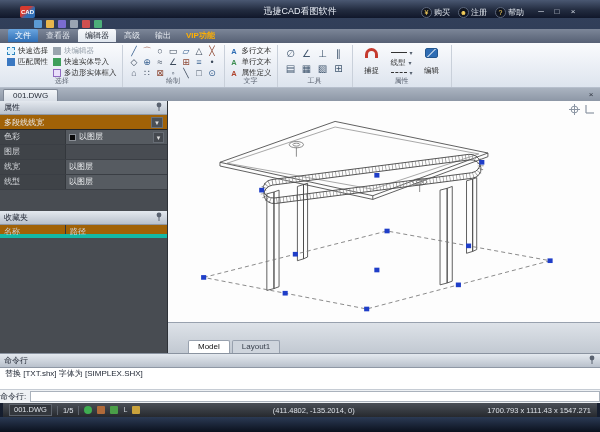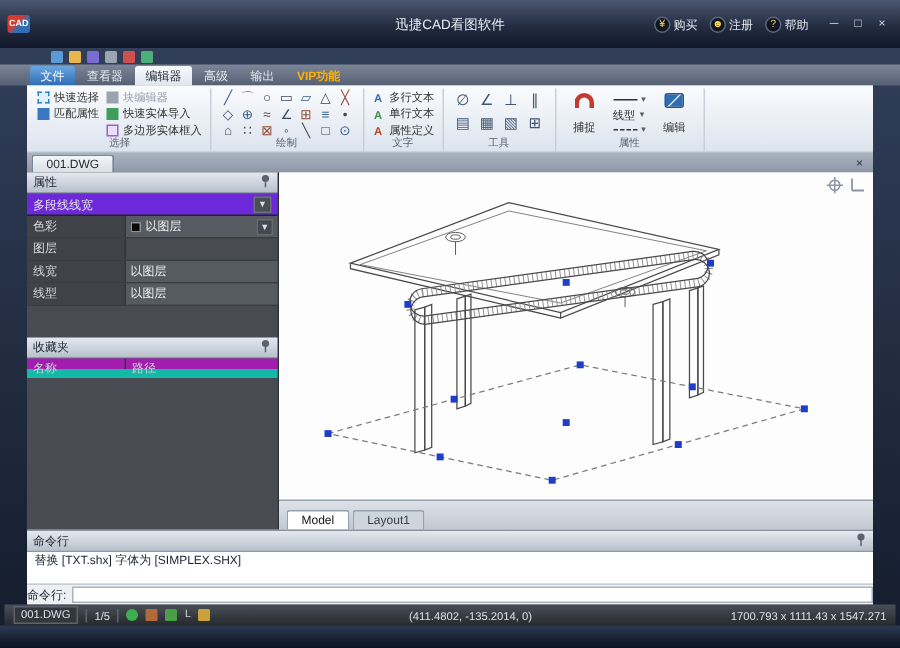--- a/index.html
+++ b/index.html
@@ -1,47 +1,47 @@
 <!DOCTYPE html>
 <html><head>
 <meta charset="utf-8">
 <style>
   *{margin:0;padding:0;box-sizing:border-box}
   html,body{width:600px;height:432px;overflow:hidden}
   body{font-family:"Liberation Sans","DejaVu Sans",sans-serif;font-size:8px;color:#222;background:#0d1422}
   .window{width:600px;height:432px;display:flex;flex-direction:column;background:linear-gradient(180deg,#33415c,#141c2c)}
 
   
-  .titlebar{position:relative;height:32px;display:flex;align-items:center;padding:0 5px;color:#fff;
+  .titlebar{position:relative;height:18px;display:flex;align-items:flex-end;padding:0 20px;color:#fff;
     background:linear-gradient(180deg,#4a5872 0%,#232c40 55%,#10172a 100%)}
   .logo{width:15px;height:12px;background:linear-gradient(135deg,#d63a2f 40%,#2f6db4 60%);border-radius:2px;
     font-size:6px;font-weight:bold;display:flex;align-items:center;justify-content:center;margin-right:4px}
   .title-text{position:absolute;left:0;right:0;text-align:center;font-size:9px;color:#e9eef6;pointer-events:none}
   .account{display:flex;margin-left:auto;gap:8px;align-items:center;z-index:1}
   .acct{display:flex;align-items:center;gap:2px;color:#e2e7ee}
   .acct-ico{width:11px;height:11px;border-radius:50%;background:#11151f;border:1px solid #5a6residual;border:1px solid #5a657c;
     display:flex;align-items:center;justify-content:center;font-size:7px;color:#ffd75e}
   .winctl{display:flex;gap:2px;margin-left:10px;z-index:1}
   .winbtn{width:14px;height:12px;text-align:center;line-height:11px;color:#d6dce6;font-size:8px}
 
   
   .quickbar{height:11px;display:flex;align-items:center;gap:4px;padding-left:34px}
   .qico{width:8px;height:8px;border-radius:1px}
   .q1{background:#5b9bd5}.q2{background:#e8b64c}.q3{background:#7a6cd0}
   .q4{background:#9aa4b2}.q5{background:#d04f4f}.q6{background:#4caf7a}
 
   
-  .tabrow{height:14px;background:linear-gradient(180deg,#7c8698,#566074);display:flex;align-items:center;padding-left:20px;gap:1px}
+  .tabrow{height:14px;background:linear-gradient(180deg,#7c8698,#566074);display:flex;align-items:flex-start;padding-left:8px;gap:1px}
   .tab{padding:0 7px;height:13px;line-height:13px;color:#e6eaf0}
   .tab.file{background:linear-gradient(180deg,#6aa6e0,#2f6db4);color:#fff;border-radius:2px 2px 0 0}
   .tab.active{background:linear-gradient(180deg,#f7f9fb,#e0e6ee);color:#1e2430;border-radius:2px 2px 0 0}
   .tab.vip{color:#ffb000;font-weight:bold}
 
   
-  .content{flex:1;margin:0 18px;display:flex;flex-direction:column;background:#e7ebf1;min-height:0}
+  .content{flex:1;margin:0 0;display:flex;flex-direction:column;background:#e7ebf1;min-height:0}
 
   
   .ribbon{height:45px;background:linear-gradient(180deg,#fafbfd,#dde4ee);border-bottom:1px solid #b6bfcc;display:flex;padding:2px 2px 0 2px}
   .rgroup{position:relative;padding:1px 5px 11px 5px;border-right:1px solid #c9d0da;display:flex;gap:5px}
   .rglabel{position:absolute;bottom:1px;left:0;right:0;text-align:center;font-size:7px;color:#5a6270}
   .rcol{display:flex;flex-direction:column;gap:1px}
   .sitem{display:flex;align-items:center;gap:3px;font-size:7.5px;color:#333;height:10px;white-space:nowrap}
   .sitem.dim{color:#96a0ab}
   .sico{width:8px;height:8px;flex:0 0 8px}
   .ico-qsel{border:1px dashed #2e86c1;background:#ddf0fb}
@@ -72,40 +72,40 @@
   .doctab{height:12px;line-height:11px;background:linear-gradient(180deg,#f3f6f9,#d9dfe7);border:1px solid #7e8795;border-bottom:none;
     padding:0 9px;border-radius:2px 2px 0 0;color:#1f2530}
   .docclose{margin-left:auto;width:12px;text-align:center;color:#2b313c;font-size:8px;line-height:12px}
 
   
   .main{flex:1;display:flex;min-height:0}
   .leftpanel{width:168px;background:#484c52;display:flex;flex-direction:column;border-right:1px solid #2e3238}
   .phead{height:14px;background:linear-gradient(180deg,#e4e9ef,#b9c1cc);border-bottom:1px solid #8f98a5;display:flex;align-items:center;
     padding:0 4px;color:#1d2330;font-size:8px}
   .pin{margin-left:auto}
-  .combo{height:15px;background:#6d28d9;color:#e9eaec;display:flex;align-items:center;padding:0 4px;border-bottom:1px solid #202327}
+  .combo{height:15px;background:#a16207;color:#e9eaec;display:flex;align-items:center;padding:0 4px;border-bottom:1px solid #202327}
   .combo-arrow{margin-left:auto;width:12px;height:11px;background:#4a4f56;border:1px solid #6a7078;text-align:center;line-height:10px;font-size:6px;color:#ddd}
   .prow{display:flex;height:15px;border-bottom:1px solid #3a3e44}
   .plabel{width:66px;background:#3f4348;color:#d6d9dd;padding:0 4px;line-height:14px;border-right:1px solid #33373c;white-space:nowrap}
   .pvalue{flex:1;background:#565b61;color:#eef0f2;padding:0 3px;line-height:14px;display:flex;align-items:center;gap:3px}
   .swatch{width:7px;height:7px;background:#0a0a0a;border:1px solid #8a8f96;flex:0 0 7px}
   .varrow{margin-left:auto;width:11px;height:11px;background:#45494f;border:1px solid #666c74;text-align:center;line-height:10px;font-size:6px;color:#ddd}
   .pfiller{height:21px}
-  .fcols{display:flex;height:13px;background:#a21caf;color:#ced3d9;border-bottom:6px solid #14b8a6}
+  .fcols{display:flex;height:13px;background:#a16207;color:#ced3d9;border-bottom:4px solid #14b8a6}
   .fc1{width:66px;padding:0 4px;line-height:13px;border-right:1px solid #33373c}
   .fc2{flex:1;padding:0 4px;line-height:13px}
   .panelrest{flex:1;background:#484c52}
 
   
   .canvas{flex:1;display:flex;flex-direction:column;min-width:0;background:#fdfdfd}
   .canvas-view{flex:1;position:relative;overflow:hidden}
   .canvas-view svg.draw{position:absolute;left:0;top:0;width:100%;height:100%}
   .canvas-tools{position:absolute;top:3px;right:5px;display:flex;gap:4px}
   .ctool{width:11px;height:11px;color:#8b95a3}
-  .modeltabs{height:20px;background:linear-gradient(180deg,#dde2e8,#c2c9d2);border-top:1px solid #98a1ae;display:flex;align-items:flex-end;padding-left:5px;gap:2px}
+  .modeltabs{height:31px;background:linear-gradient(180deg,#dde2e8,#c2c9d2);border-top:1px solid #98a1ae;display:flex;align-items:flex-end;padding-left:20px;gap:2px}
   .mtab{height:13px;line-height:12px;padding:0 9px;color:#38404c;border:1px solid #98a1ae;border-bottom:none;background:#cfd5dd;border-radius:2px 2px 0 0}
   .mtab.active{background:#fff;color:#111}
 
   
   .command{height:50px;display:flex;flex-direction:column;border-top:1px solid #8a93a0}
   .cbody{flex:1;background:#fff;padding:1px 5px;color:#1c2330;line-height:10px}
   .cprompt{height:14px;background:#eef1f4;border-top:1px solid #c6ccd4;display:flex;align-items:center;padding:0 0;color:#1c2330}
   .cinput{flex:1;height:11px;background:#fff;border:1px solid #aab2bc;margin-left:4px}
 
   

